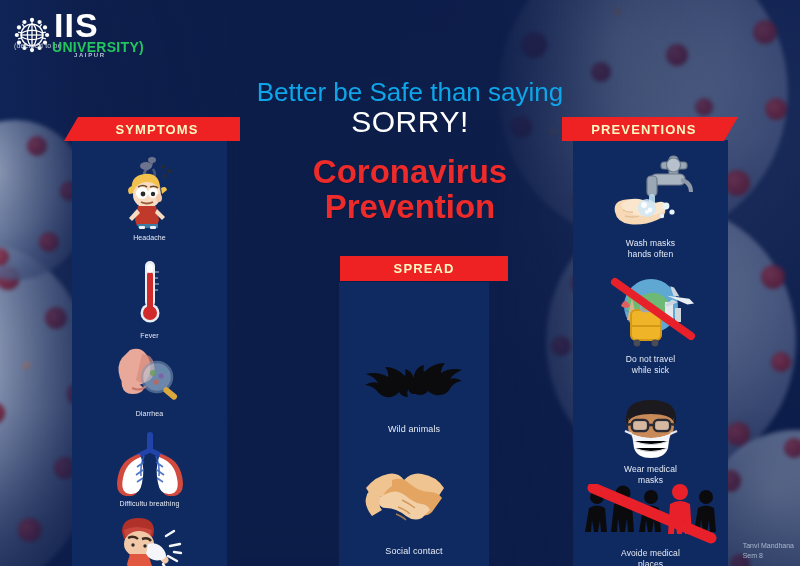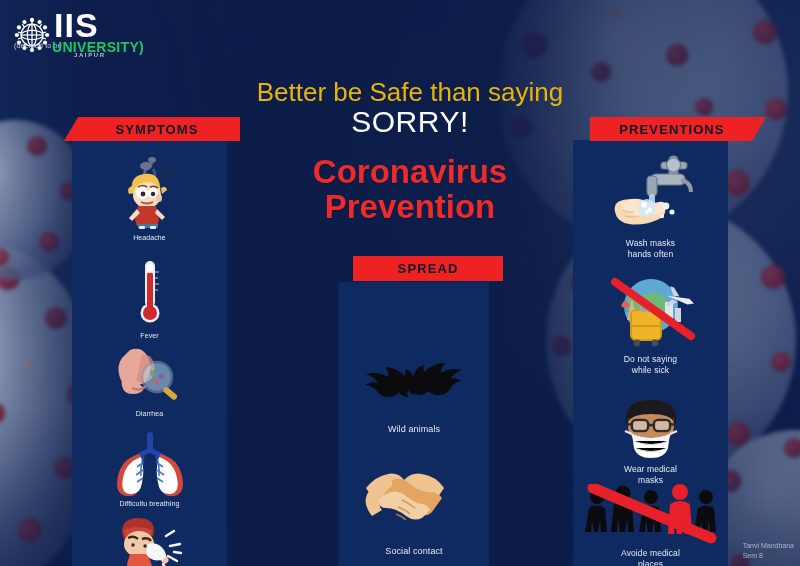--- a/index.html
+++ b/index.html
@@ -84,55 +84,54 @@
   .logo-jaipur{
     position:absolute; left:66px; top:46px;
     font-size:6px; font-weight:bold; color:#b9c3d6; letter-spacing:1.6px;
   }
 
   
   #headline{
     position:absolute; left:215px; top:78px; width:390px;
     text-align:center; line-height:1.08;
   }
-  .head-l1{ font-size:26px; color:#eab308; font-weight:normal; }
+  .head-l1{ font-size:26px; color:#0ea5e9; font-weight:normal; }
   .head-l2{ font-size:30px; color:#ffffff; font-weight:normal; letter-spacing:.5px; }
   #subtitle{
     position:absolute; left:215px; top:155px; width:390px;
     text-align:center; line-height:1.06;
     color:#ee2b2b; font-weight:bold; font-size:33px;
     text-shadow:0 1px 0 rgba(0,0,0,.25);
   }
 
   
   .panel{ position:absolute; background:#102a62; }
 
   #panel-symptoms{ left:72px; top:140px; width:155px; height:426px; background:#0f2a61; }
   #panel-spread  { left:339px; top:282px; width:150px; height:284px; background:#0f2a61; }
   #panel-prevent { left:573px; top:140px; width:155px; height:426px; background:#0f2a61; }
 
   .banner{
-    position:absolute; background:#ee2222; color:#0f172a;
+    position:absolute; background:#ee2222; color:#fef9c3;
     font-weight:bold; font-size:13px; letter-spacing:1.1px;
     display:flex; align-items:center; justify-content:center;
     text-align:center;
   }
   #banner-symptoms{
     left:64px; top:117px; width:176px; height:24px;
     clip-path:polygon(14px 0, 176px 0, 176px 24px, 0 24px);
     padding-left:10px;
   }
   #banner-prevent{
     left:562px; top:117px; width:176px; height:24px;
     clip-path:polygon(0 0, 176px 0, 162px 24px, 0 24px);
     padding-right:12px;
-    margin-left:28px;
   }
   #banner-spread{
-    left:353px; top:256px; width:150px; height:25px;
+    left:340px; top:256px; width:168px; height:25px;
   }
 
   .item{
     position:absolute; width:100%;
     display:flex; flex-direction:column; align-items:center;
   }
   .item .ico{ display:block; }
   .item .cap{
     margin-top:4px; font-size:7px; color:#e6ebf5; text-align:center;
     line-height:1.25; letter-spacing:.1px;
@@ -481,21 +480,21 @@
         <rect x="36" y="34" width="30" height="30" rx="5" fill="#f0b429"></rect>
         <rect x="36" y="34" width="30" height="30" rx="5" fill="none" stroke="#d49a16" stroke-width="2"></rect>
         <rect x="46" y="26" width="10" height="9" rx="3" fill="none" stroke="#9aa7b5" stroke-width="2.6"></rect>
         <circle cx="42" cy="67" r="3.4" fill="#4b4b55"></circle>
         <circle cx="60" cy="67" r="3.4" fill="#4b4b55"></circle>
         <path d="M36 50 h30" stroke="#d49a16" stroke-width="2"></path>
 
         <path d="M20 6 L96 60" stroke="#e8202a" stroke-width="8" stroke-linecap="round"></path>
       </svg>
       <div class="cap cap-md">
-        <span>Do not saying</span><br>
+        <span>Do not travel</span><br>
         <span>while sick</span>
       </div>
     </div>
 
     <div class="item" style="top:256px;">
       <svg class="ico" width="86" height="64" viewBox="0 0 86 64">
         <path d="M18 26 q-2-22 25-22 q27 0 25 22 l-3 4 q-4-10-22-10 q-18 0-22 10z" fill="#1d1a1f"></path>
         <path d="M20 24 q2-16 23-16 q21 0 23 16 l-2 10 q-3-12-21-12 q-18 0-21 12z" fill="#2a2429"></path>
         <path d="M20 22 q4 6 23 6 q19 0 23-6 l-1 10 q-8 4-22 4 q-14 0-22-4z" fill="#c98a5a"></path>
         <ellipse cx="43" cy="30" rx="23" ry="19" fill="#c98a5a"></ellipse>

